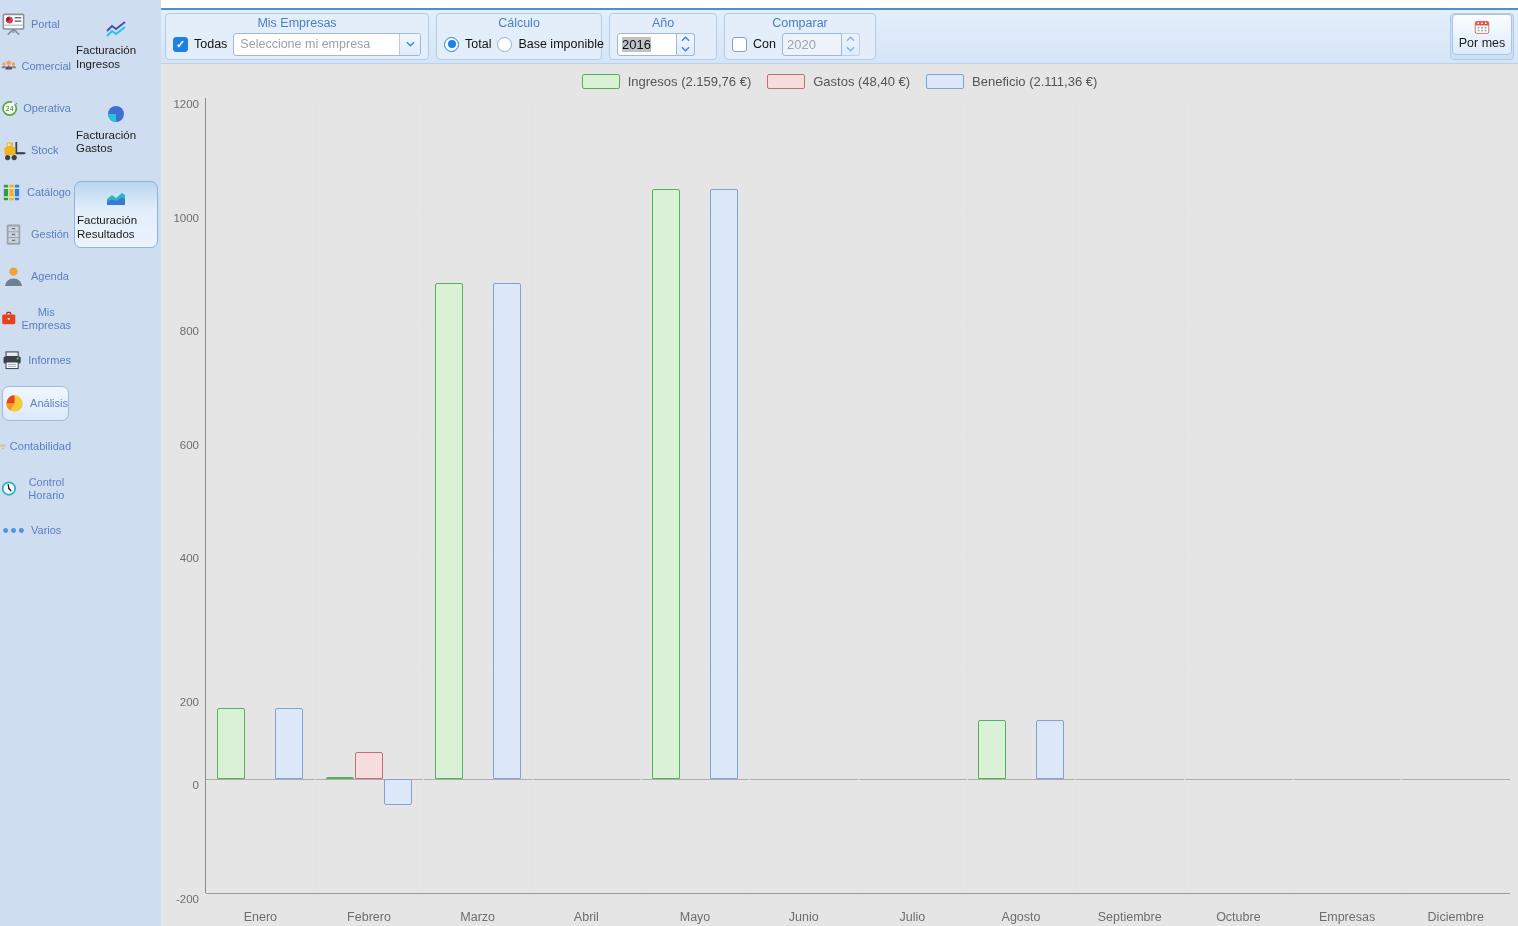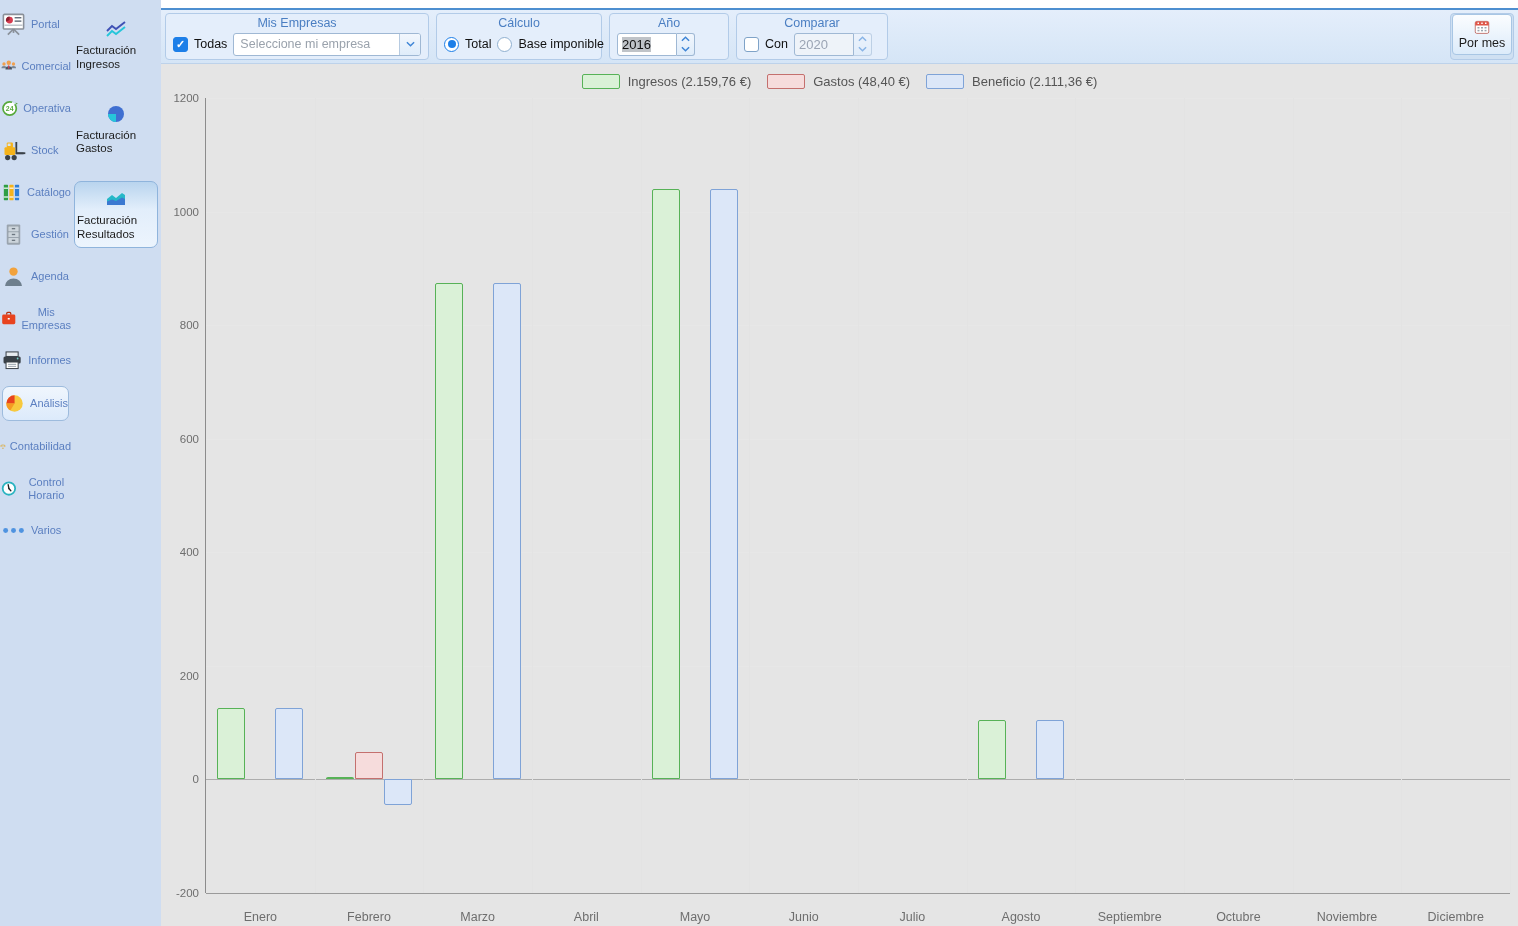--- a/index.html
+++ b/index.html
@@ -79,21 +79,21 @@
   .pormes-btn .cal{width:18px;height:17px;}
   .pormes-btn .txt{font-size:12.5px;color:#1b1b1b;white-space:nowrap;}
 
   
   .chart-area{flex:1;display:flex;flex-direction:column;background:#e5e5e5;min-height:0;}
   .legend{height:34px;display:flex;align-items:center;justify-content:center;gap:16px;}
   .legend-item{display:flex;align-items:center;gap:8px;}
   .legend-swatch{width:38px;height:15px;box-sizing:border-box;border:1px solid #999;border-radius:2px;}
   .legend-label{font-size:13px;color:#555;}
   .plot-row{flex:1;display:flex;min-height:0;}
-  .y-axis{width:44px;position:relative;flex-shrink:0;}
+  .y-axis{width:44px;position:relative;flex-shrink:0;margin-top:6px;}
   .y-tick{position:absolute;right:6px;transform:translateY(-50%);
     font-size:11.5px;color:#6e6e6e;}
   .plot{flex:1;position:relative;border-left:1px solid #8c8c8c;margin-right:8px;}
   .hgrid{position:absolute;left:0;right:0;height:1px;background:#e7e7e7;}
   .hgrid.zero{background:#adadad;}
   .hgrid.floor{background:#9a9a9a;}
   .vgrid{position:absolute;top:0;bottom:0;width:1px;background:#e3e3e3;}
   .bar{position:absolute;box-sizing:border-box;border-style:solid;border-width:1px;}
   .x-axis{height:33px;margin-left:45px;margin-right:8px;display:flex;}
   .x-label{flex:1;text-align:center;font-size:12.5px;color:#6e6e6e;padding-top:17px;}
@@ -326,21 +326,21 @@
       <div class="group" style="width:166px">
         <div class="group-title">Cálculo</div>
         <div class="group-body">
           <span class="radio selected"></span>
           <span class="lbl">Total</span>
           <span class="radio"></span>
           <span class="lbl">Base imponible</span>
         </div>
       </div>
 
-      <div class="group" style="width:120px">
+      <div class="group" style="width:108px">
         <div class="group-title">Año</div>
         <div class="group-body">
           <div class="spin-input">
             <div class="num-box"><span class="sel">2016</span></div>
             <div class="spin">
               <div>
                 <svg class="chev" viewBox="0 0 10 6">
                     <path d="M1 5 L5 1 L9 5" stroke="#3f85d6" stroke-width="1.6" fill="none"></path>
                   </svg>
               </div>
@@ -420,21 +420,21 @@
           <span class="legend-label">Beneficio (2.111,36 €)</span>
         </div>
       </div>
       <div class="plot-row">
         <div class="y-axis">
             <div class="y-tick" style="top: 0px;">1200</div>
             <div class="y-tick" style="top: 113.571px;">1000</div>
             <div class="y-tick" style="top: 227.143px;">800</div>
             <div class="y-tick" style="top: 340.714px;">600</div>
             <div class="y-tick" style="top: 454.286px;">400</div>
-            <div class="y-tick" style="top: 578px;">200</div>
+            <div class="y-tick" style="top: 598px;">200</div>
             <div class="y-tick" style="top: 681.429px;">0</div>
             <div class="y-tick" style="top: 795px;">-200</div>
           </div>
         <div class="plot">
             <div class="hgrid" style="top: 0px;"></div>
             <div class="hgrid" style="top: 113.571px;"></div>
             <div class="hgrid" style="top: 227.143px;"></div>
             <div class="hgrid" style="top: 340.714px;"></div>
             <div class="hgrid" style="top: 454.286px;"></div>
             <div class="hgrid" style="top: 567.857px;"></div>
@@ -469,18 +469,18 @@
           <div class="x-label">Enero</div>
           <div class="x-label">Febrero</div>
           <div class="x-label">Marzo</div>
           <div class="x-label">Abril</div>
           <div class="x-label">Mayo</div>
           <div class="x-label">Junio</div>
           <div class="x-label">Julio</div>
           <div class="x-label">Agosto</div>
           <div class="x-label">Septiembre</div>
           <div class="x-label">Octubre</div>
-          <div class="x-label">Noviembre</div>
+          <div class="x-label">Empresas</div>
           <div class="x-label">Diciembre</div>
         </div>
     </div>
   </main>
 </div>
 
 </body></html>

